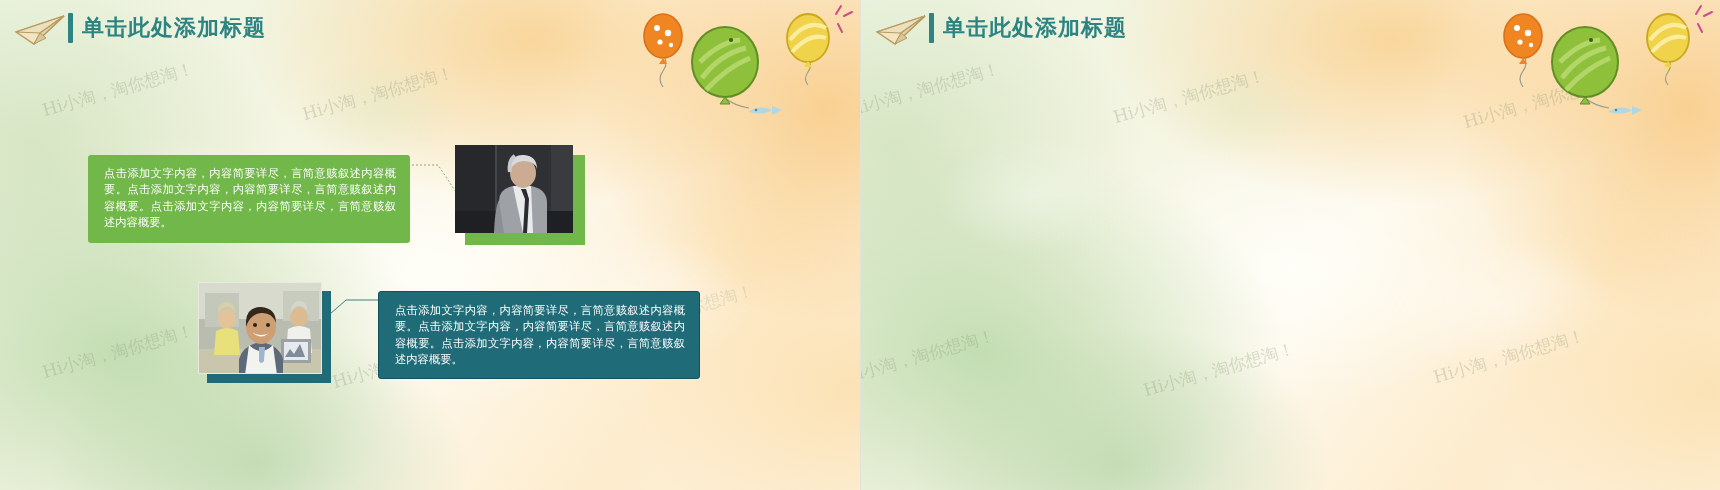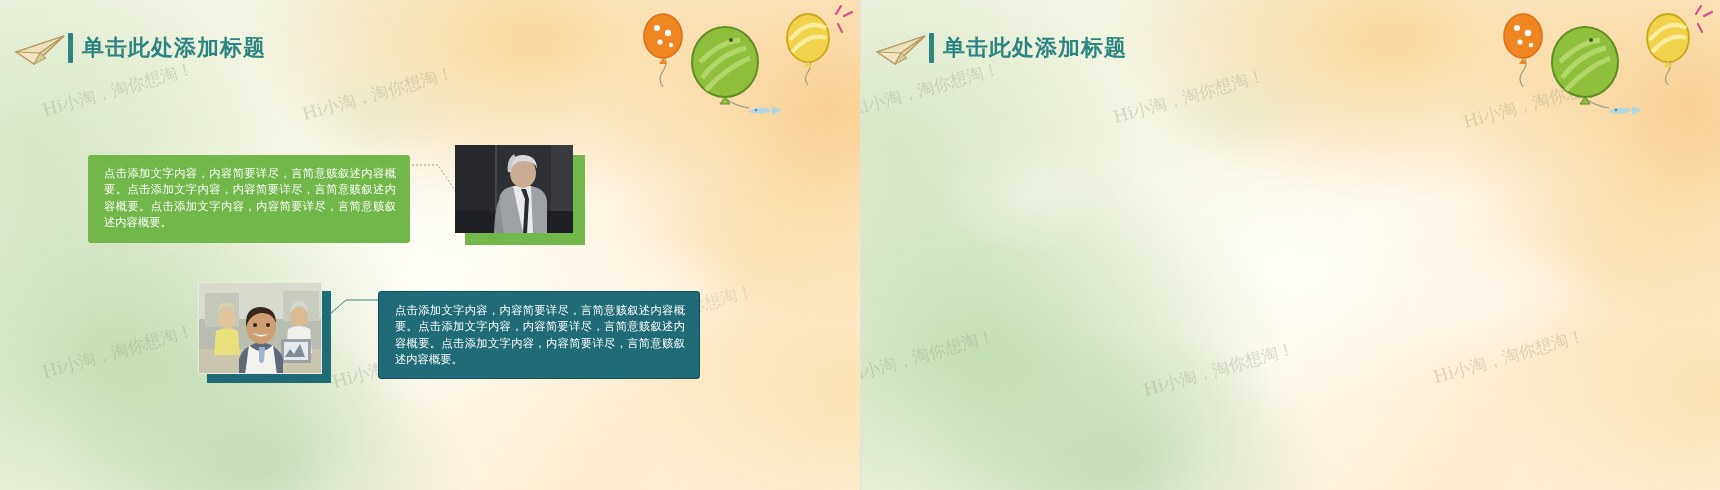--- a/index.html
+++ b/index.html
@@ -31,21 +31,21 @@
       radial-gradient(ellipse 120px 80px at 44% 22%, rgba(214,232,190,.8) 0%, rgba(214,232,190,0) 66%),
       radial-gradient(ellipse 140px 90px at 88% 48%, rgba(252,222,168,.8) 0%, rgba(252,222,168,0) 66%);
   }
 
   
   .wm { position:absolute; color:rgba(140,150,120,.30);
         font-size:17px; white-space:nowrap; pointer-events:none;
         font-family:"DejaVu Serif","Liberation Serif",serif; }
 
   
-  .titlebar { position:absolute; left:0; top:8px; width:100%; height:44px;margin-top:20px; }
+  .titlebar { position:absolute; left:0; top:8px; width:100%; height:44px; }
   .plane { position:absolute; left:14px; top:6px; width:56px; height:34px; }
   .accent { position:absolute; left:68px; top:5px; width:5px; height:30px;
             background:#2e8481; border-radius:1px; }
   .title { position:absolute; left:82px; top:5px; font-size:22px;
     font-weight:bold; color:#2b8481; letter-spacing:1px;
     font-family:"DejaVu Sans","Liberation Sans",sans-serif; }
 
   
   .deco { position:absolute; right:0; top:0; width:230px; height:120px; }
 

